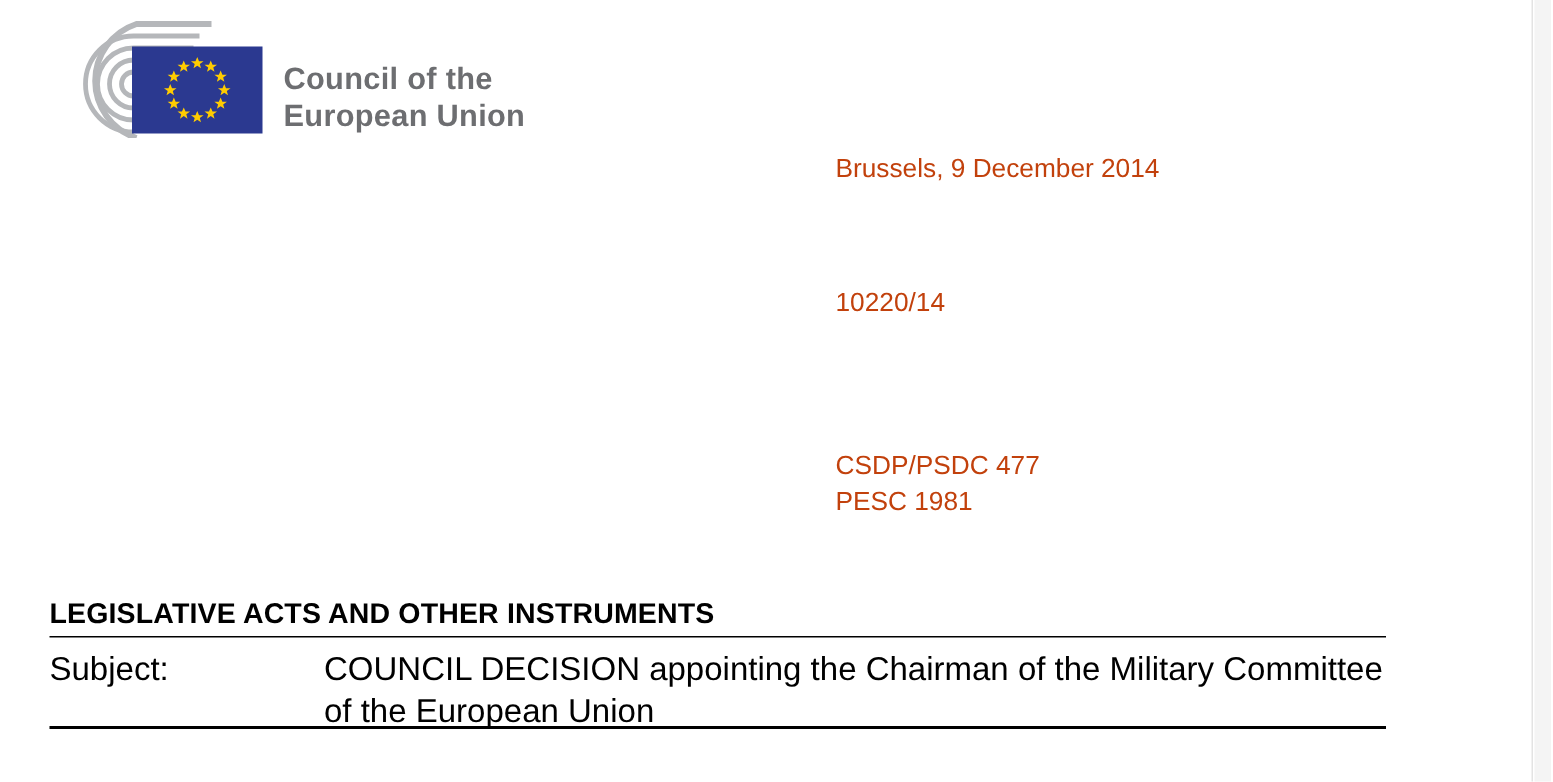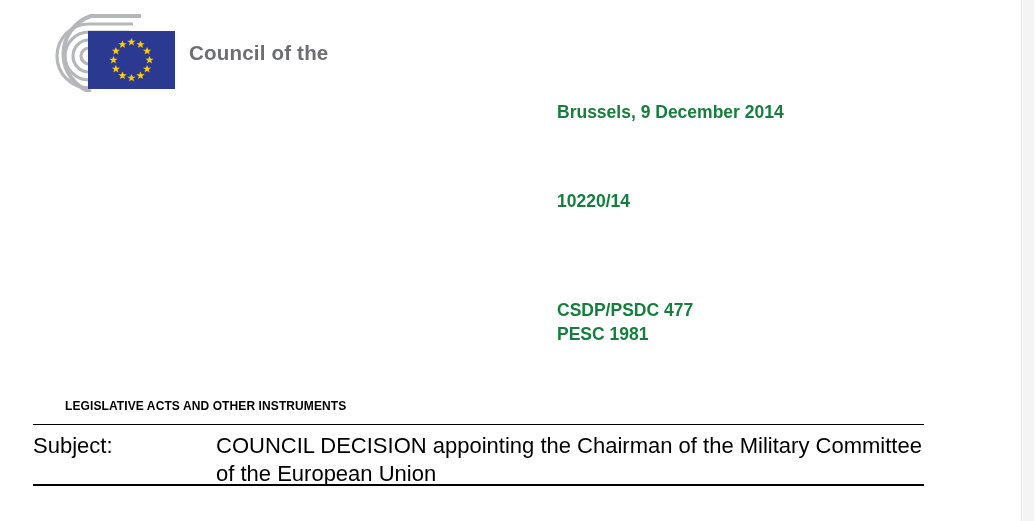--- a/index.html
+++ b/index.html
@@ -82,38 +82,37 @@
     font-weight: bold;
     line-height: 1.2;
     color: #6d6e71;
     letter-spacing: 0.2px;
   }
 
   
   .meta {
     position: absolute;
     left: 557px;
-    font-weight: bold;
+    font-weight: normal;
     font-size: 17.5px;
     line-height: 1.35;
-    color: #15803d;
+    color: #c2410c;
   }
   .meta-date { top: 101px; }
   .meta-ref  { top: 190px; }
   .meta-codes{ top: 299px; }
 
   
   .section-title {
     position: absolute;
     left: 33px;
     top: 399px;
-    font-size: 12px;
+    font-size: 19px;
     font-weight: bold;
     letter-spacing: 0.1px;
-    margin-left: 32px;
   }
   .rule {
     position: absolute;
     left: 33px;
     width: 891px;
     background: #000;
   }
   .rule-top    { top: 424px; height: 1px; }
   .rule-bottom { top: 484px; height: 2px; }
 
@@ -192,20 +191,21 @@
               </g>
             <g transform="rotate(330) translate(0,-18) rotate(-330)">
                 <polygon points="0,-4 1.18,-1.24 4.2,-1.24 1.7,0.6 2.5,3.5 0,1.8 -2.5,3.5 -1.7,0.6 -4.2,-1.24 -1.18,-1.24"></polygon>
               </g>
           </g>
         </g>
       </svg>
     </div>
     <div class="logo-text">
       <div>Council of the</div>
+      <div>European Union</div>
     </div>
   </div>
 
   <div class="meta meta-date">
     <div>Brussels, 9 December 2014</div>
   </div>
 
   <div class="meta meta-ref">
     <div>10220/14</div>
   </div>

